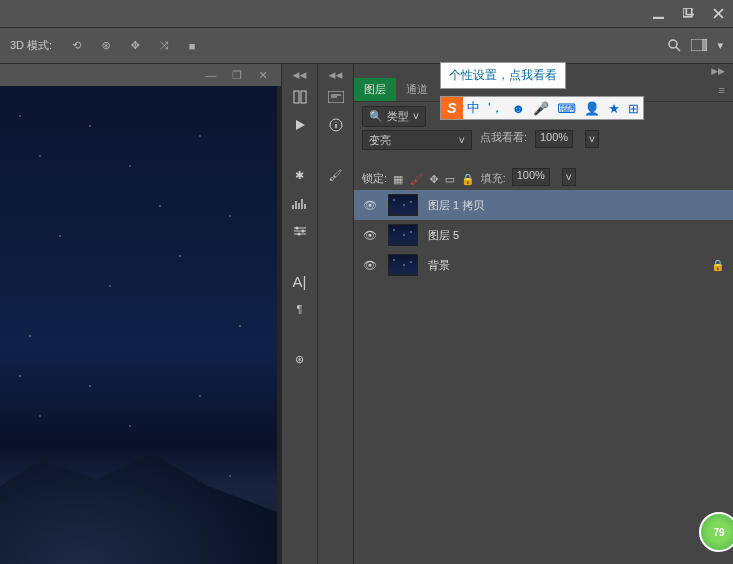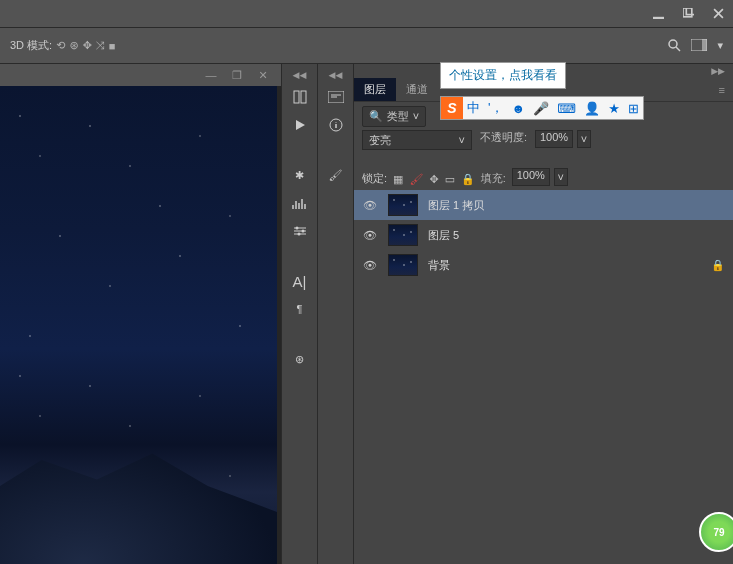--- a/index.html
+++ b/index.html
@@ -1,49 +1,49 @@
 <!DOCTYPE html>
 <html><head>
 <meta charset="utf-8">
 <style>
 *{margin:0;padding:0;box-sizing:border-box;font-family:"Microsoft YaHei",sans-serif;font-size:11px;color:#ccc}
 body{background:#535353;width:733px;height:564px;overflow:hidden;position:relative}
 .titlebar{height:28px;background:#535353;display:flex;justify-content:flex-end;align-items:center;border-bottom:1px solid #2a2a2a}
 .win-btn{width:30px;height:24px;display:flex;align-items:center;justify-content:center;color:#999}
 .win-btn svg{width:11px;height:11px}
 .optbar{height:36px;background:#535353;display:flex;align-items:center;padding:0 10px;border-bottom:1px solid #2a2a2a;justify-content:space-between}
-.optbar-left{display:flex;align-items:center;gap:4px}
+.optbar-left{display:flex;align-items:center;gap:20px}
 .optbar-right{display:flex;align-items:center;gap:10px}
 .optbar-icon{color:#b0b0b0}
 .content{display:flex;height:500px}
 .canvas-area{width:282px;background:#252525;position:relative;border-right:1px solid #2a2a2a}
 .doc-bar{height:22px;background:#535353;display:flex;justify-content:flex-end;align-items:center;gap:2px;padding-right:6px}
 .doc-btn{width:24px;height:18px;display:flex;align-items:center;justify-content:center;color:#999}
 .canvas{position:absolute;top:22px;left:0;width:277px;height:478px;background:linear-gradient(180deg,#0a1530 0%,#0d1a3a 30%,#102048 55%,#0a1228 75%,#1a2440 85%,#0e1830 100%);overflow:hidden}
 .stars{position:absolute;inset:0;background-image:radial-gradient(1px 1px at 20px 30px,#fff,transparent),radial-gradient(1px 1px at 40px 70px,#ddd,transparent),radial-gradient(1px 1px at 90px 40px,#fff,transparent),radial-gradient(1px 1px at 130px 80px,#eee,transparent),radial-gradient(1px 1px at 160px 120px,#fff,transparent),radial-gradient(1px 1px at 200px 50px,#ddd,transparent),radial-gradient(1px 1px at 60px 150px,#fff,transparent),radial-gradient(1px 1px at 110px 200px,#eee,transparent),radial-gradient(1px 1px at 180px 170px,#fff,transparent),radial-gradient(1px 1px at 230px 130px,#ddd,transparent),radial-gradient(1px 1px at 30px 250px,#fff,transparent),radial-gradient(1px 1px at 150px 280px,#eee,transparent),radial-gradient(1px 1px at 240px 240px,#fff,transparent),radial-gradient(1px 1px at 80px 320px,#ddd,transparent),radial-gradient(1px 1px at 190px 350px,#fff,transparent);background-size:260px 260px;opacity:.85}
 .mountain{position:absolute;bottom:0;left:0;width:100%;height:130px;background:radial-gradient(ellipse at 30% 100%,#1e2a45 0%,#0a1225 70%);clip-path:polygon(0 40%,15% 20%,35% 35%,55% 15%,75% 40%,100% 60%,100% 100%,0 100%)}
 .toolcol{width:36px;background:#454545;display:flex;flex-direction:column;align-items:center;padding-top:4px;gap:2px;border-right:1px solid #2a2a2a}
 .toolcol2{width:36px;background:#454545;display:flex;flex-direction:column;align-items:center;padding-top:4px;gap:2px;border-right:1px solid #2a2a2a}
 .collapse{font-size:9px;color:#999;padding:2px}
 .tool-btn{width:28px;height:26px;display:flex;align-items:center;justify-content:center;color:#ccc}
 .panel-area{flex:1;background:#454545;position:relative}
 .tabs{display:flex;height:24px;align-items:center;border-bottom:1px solid #333}
 .tab{padding:4px 10px;color:#aaa}
-.tab.active{background:#0f172a;color:#e0e0e0}
+.tab.active{background:#15803d;color:#e0e0e0}
 .panel-menu{margin-left:auto;padding:0 8px;color:#999}
 .tooltip{position:absolute;top:-2px;left:86px;background:#fff;color:#0369a1;padding:4px 8px;font-size:12px;border:1px solid #999;z-index:10}
 .filter-row{display:flex;align-items:center;height:28px;padding:0 8px;gap:6px}
 .type-filter{display:flex;align-items:center;background:#3a3a3a;border:1px solid #2a2a2a;padding:2px 6px;gap:4px;border-radius:2px}
 .ime-bar{position:absolute;top:32px;left:86px;display:flex;align-items:center;background:#f5f5f5;border:1px solid #999;height:24px;z-index:9}
 .ime-logo{width:22px;height:22px;background:#ff6b1a;color:#fff;font-weight:bold;display:flex;align-items:center;justify-content:center;font-style:italic;font-size:14px}
 .ime-item{padding:0 4px;color:#0066cc;font-size:13px}
 .blend-row{display:flex;align-items:flex-start;height:28px;padding:0 8px;gap:8px}
 .blend-select{width:110px;height:20px;background:#3a3a3a;border:1px solid #2a2a2a;display:flex;align-items:center;justify-content:space-between;padding:0 6px}
 .opacity-label{color:#bbb}
-.pct-box{display:flex;align-items:center;gap:4px}
+.pct-box{display:flex;align-items:center;gap:12px}
 .pct-input{width:38px;height:18px;background:#3a3a3a;border:1px solid #2a2a2a;text-align:center;color:#ccc}
 .pct-drop{width:14px;height:18px;background:#3a3a3a;border:1px solid #2a2a2a;display:flex;align-items:center;justify-content:center}
 .lock-row{display:flex;align-items:flex-end;height:28px;padding:0 8px;gap:6px}
 .lock-icons{display:flex;gap:6px;align-items:center}
 .lock-icon{color:#bbb}
 .layers{padding-top:4px}
 .layer{display:flex;align-items:center;height:30px;padding:0 8px;gap:10px}
 .layer.sel{background:#5a6f8c}
 .vis{width:16px;display:flex;justify-content:center}
 .thumb{width:30px;height:22px;background:linear-gradient(180deg,#0a1530 0%,#102048 60%,#1a2440 100%);border:1px solid #222;position:relative}
@@ -191,21 +191,21 @@
         <span>类型</span>
         <span>˅</span>
       </div>
     </div>
 
     <div class="blend-row">
       <div class="blend-select">
         <span>变亮</span>
         <span>˅</span>
       </div>
-      <span class="opacity-label">不透明度:</span>
+      <span class="opacity-label">点我看看:</span>
       <div class="pct-box">
         <div class="pct-input">100%</div>
         <div class="pct-drop">˅</div>
       </div>
     </div>
 
     <div class="lock-row">
       <span>锁定:</span>
       <div class="lock-icons">
         <span class="lock-icon">▦</span>

